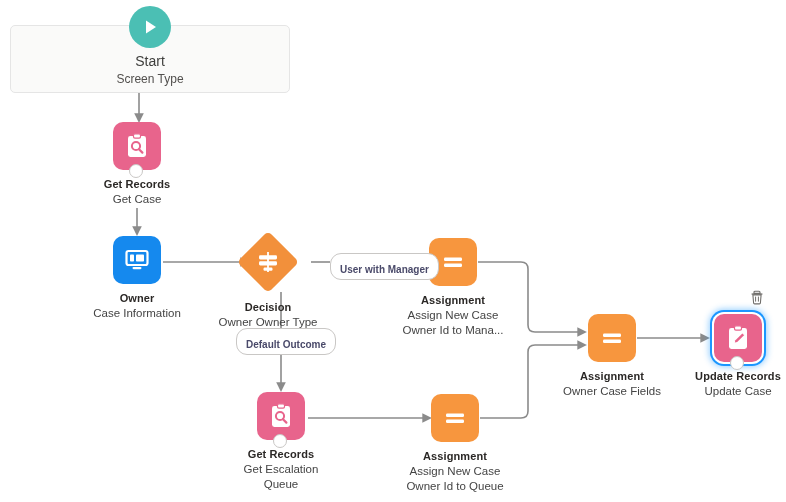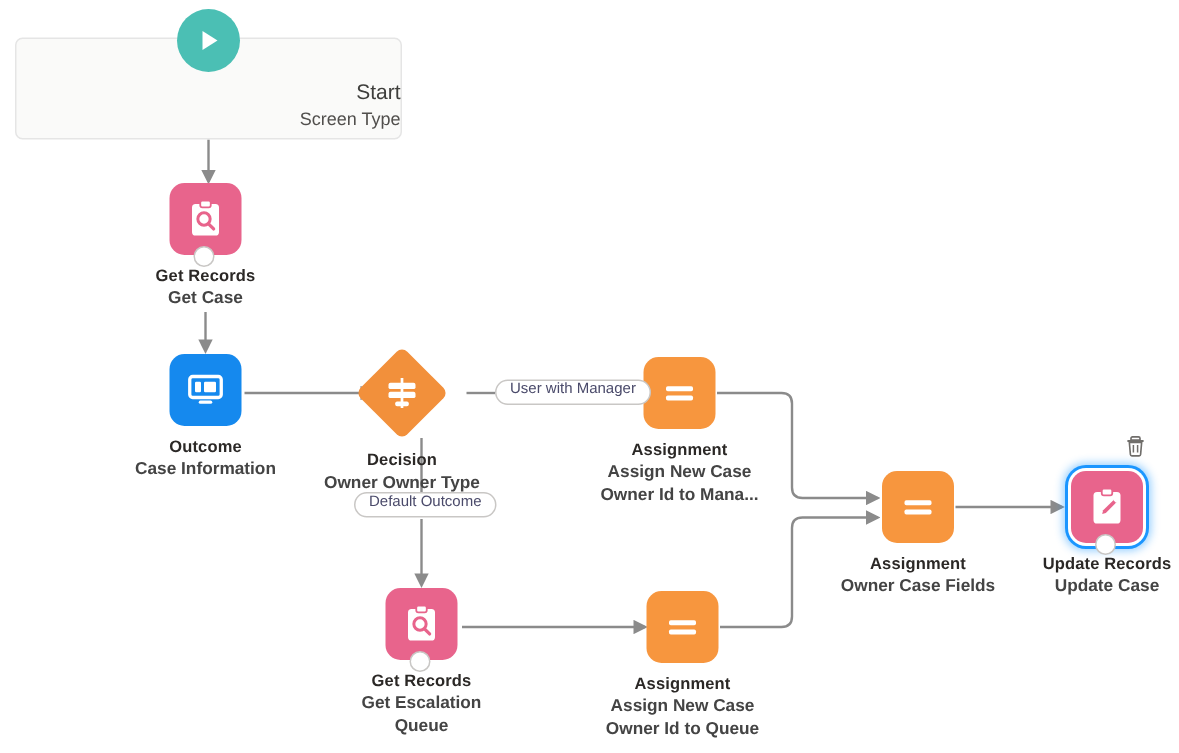--- a/index.html
+++ b/index.html
@@ -54,21 +54,21 @@
   .node-title {
     font-size: 11px;
     font-weight: bold;
     color: #2b2826;
     line-height: 15px;
     margin-top: 7px;
     letter-spacing: .1px;
   }
   .node-sub {
     font-size: 11.5px;
-    font-weight: bold;
+    font-weight: normal;
     color: #444444;
     line-height: 15px;
     white-space: pre-line;
   }
 
   
   .nub {
     position: absolute;
     left: 50%;
     bottom: -8px;
@@ -79,27 +79,27 @@
     background: #ffffff;
     border: 1.5px solid #c9c7c5;
     box-sizing: border-box;
   }
 
   
   #start-node {
     position: absolute;
     left: 10px;
     top: 25px;
-    width: 258px;
+    width: 280px;
     height: 68px;
     background: #fafaf9;
     border: 1px solid #e5e5e5;
     border-radius: 5px;
     box-sizing: border-box;
-    text-align: right;
+    text-align: center;
     z-index: 4;
   }
   #start-play {
     position: absolute;
     left: 50%;
     top: -20px;
     margin-left: -21px;
     width: 42px;
     height: 42px;
     border-radius: 50%;
@@ -148,25 +148,26 @@
   }
 
   
   .pill {
     position: absolute;
     background: #ffffff;
     border: 1px solid #c9c7c5;
     border-radius: 11px;
     font-size: 10px;
     color: #4a4a6a;
-    padding: 0 9px 4px 9px;
+    padding: 10px 9px 4px 9px;
     line-height: 11px;
     white-space: nowrap;
     z-index: 7;
     box-sizing: border-box;
+    font-weight: bold;
   }
 
   
   .selected .icon-box {
     box-shadow: 0 0 0 2px #ffffff, 0 0 0 4px #1b96ff, 0 0 6px 5px rgba(27,150,255,.45);
   }
   .trash-btn {
     position: absolute;
     right: -4px;
     top: -26px;
@@ -244,21 +245,21 @@
     <div class="node-icon-wrap">
       <div class="icon-box" style="background:#1589ee;">
         <svg width="28" height="28" viewBox="0 0 28 28" aria-hidden="true">
           <rect x="3.5" y="5" width="21" height="14" rx="2" fill="none" stroke="#ffffff" stroke-width="2.2"></rect>
           <rect x="7" y="8.5" width="4" height="7" rx="0.8" fill="#ffffff"></rect>
           <rect x="13" y="8.5" width="8" height="7" rx="0.8" fill="#ffffff"></rect>
           <rect x="9.5" y="21" width="9" height="2.2" rx="1.1" fill="#ffffff"></rect>
         </svg>
       </div>
     </div>
-    <div class="node-title">Outcome</div>
+    <div class="node-title">Owner</div>
     <div class="node-sub">Case Information</div>
   </div>
 
   <div class="node" style="left:268px; top:231px;">
     <div class="diamond-wrap">
       <div class="diamond-box">
         <div class="diamond-inner">
           <svg width="26" height="26" viewBox="0 0 26 26" aria-hidden="true">
             <rect x="12.1" y="3" width="1.8" height="20" fill="#ffffff"></rect>
             <rect x="4" y="6.2" width="18" height="4.2" rx="1.3" fill="#ffffff"></rect>

